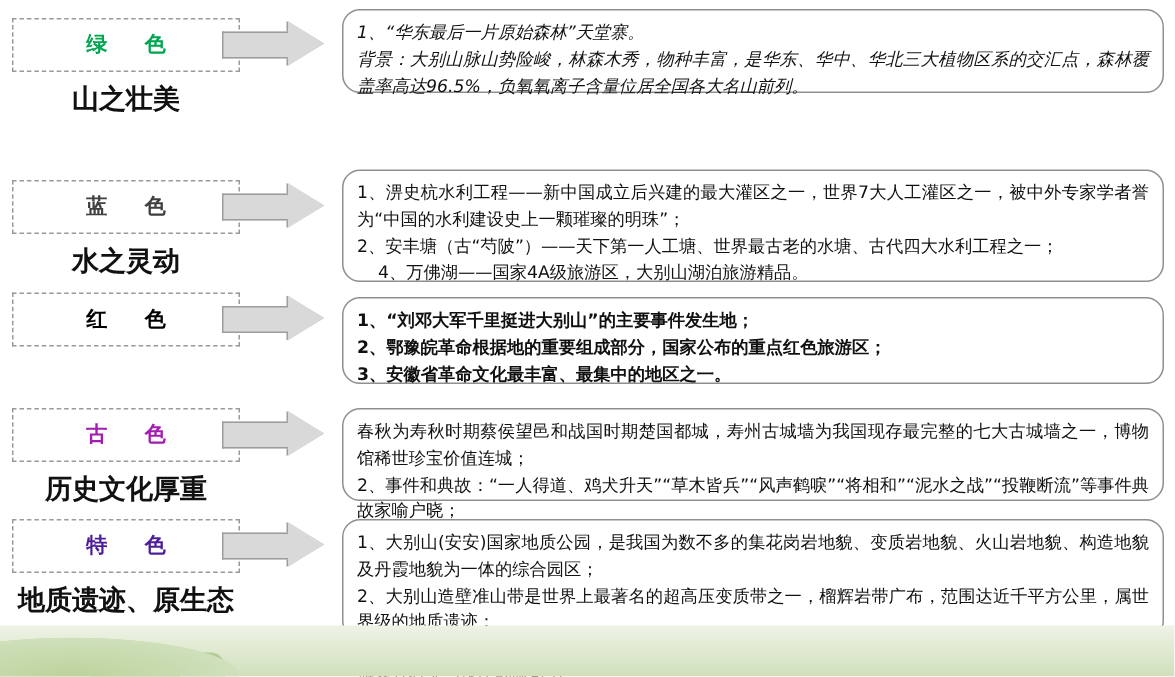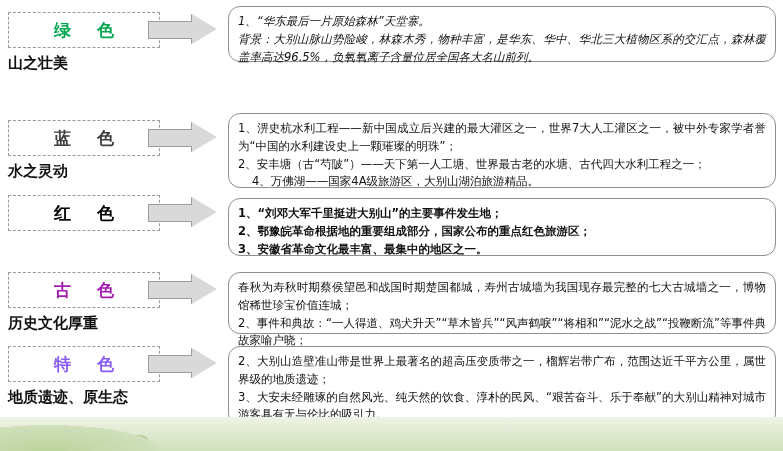--- a/index.html
+++ b/index.html
@@ -32,27 +32,28 @@
   .left-block{position:absolute;left:8px;width:152px;}
   .dashed-box{
     border:1px dashed #9a9a9a;
     background:#ffffff;
     height:34px;
     display:flex;align-items:center;justify-content:center;
   }
   .color-word{
     font-family:"DejaVu Sans","Liberation Sans",sans-serif;
     font-weight:bold;
-    font-size:17px;
+    font-size:14px;
     letter-spacing:10px;
     padding-left:10px;
   }
   .sub-caption{
     margin-top:6px;
-    font-size:15px;
+    text-align:center;
+    font-size:18px;
     font-weight:bold;
     color:#111111;
   }
 
   
   .arrow{
     position:absolute;
     width:68px;height:30px;
   }
   .arrow .shaft{
@@ -113,21 +114,21 @@
 
 <div class="left-block" style="top:272px;">
   <div class="dashed-box">
     <span class="color-word" style="color:#a21caf">古 色</span>
   </div>
   <div class="sub-caption">历史文化厚重</div>
 </div>
 
 <div class="left-block" style="top:346px;">
   <div class="dashed-box">
-    <span class="color-word" style="color:#8b5cf6">特 色</span>
+    <span class="color-word" style="color:#4c1d95">特 色</span>
   </div>
   <div class="sub-caption">地质遗迹、原生态</div>
 </div>
 
 <div class="arrow" style="left:148px;top:14px;">
   <div class="head-b"></div>
     <div class="shaft"></div>
     <div class="head"></div>
 </div>
 <div class="arrow" style="left:148px;top:122px;">
@@ -168,20 +169,21 @@
   <p>3、安徽省革命文化最丰富、最集中的地区之一。</p>
 </div>
 
 <div class="panel" style="top:272px;height:62px;">
   <p>春秋为寿秋时期蔡侯望邑和战国时期楚国都城，寿州古城墙为我国现存最完整的七大古城墙之一，博物馆稀世珍宝价值连城；</p>
   <p>2、事件和典故：“一人得道、鸡犬升天”“草木皆兵”“风声鹤唳”“将相和”“泥水之战”“投鞭断流”等事件典故家喻户晓；</p>
   <p style="padding-left:10px">3、名人：皋陶、英布、袁赵、周瑜等知名度极高的历史人物。</p>
 </div>
 
 <div class="panel" style="top:346px;height:80px;">
+  <p>1、大别山(安安)国家地质公园，是我国为数不多的集花岗岩地貌、变质岩地貌、火山岩地貌、构造地貌及丹霞地貌为一体的综合园区；</p>
   <p>2、大别山造壁准山带是世界上最著名的超高压变质带之一，榴辉岩带广布，范围达近千平方公里，属世界级的地质遗迹；</p>
   <p>3、大安未经雕琢的自然风光、纯天然的饮食、淳朴的民风、“艰苦奋斗、乐于奉献”的大别山精神对城市游客具有无与伦比的吸引力。</p>
 </div>
 
 <div class="bottom-band">
   <div class="hill"></div>
   <div class="hill2"></div>
 </div>
 
 </body></html>

